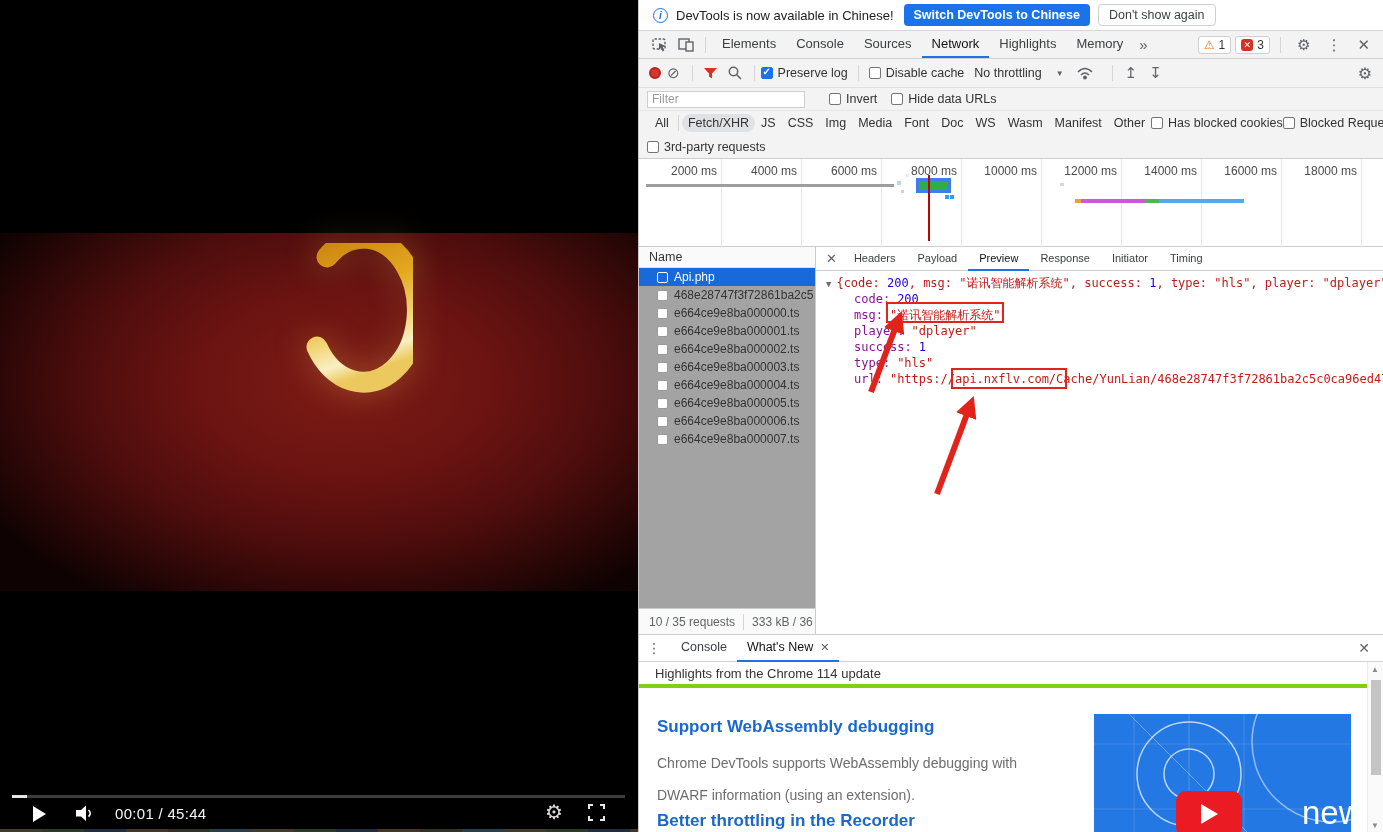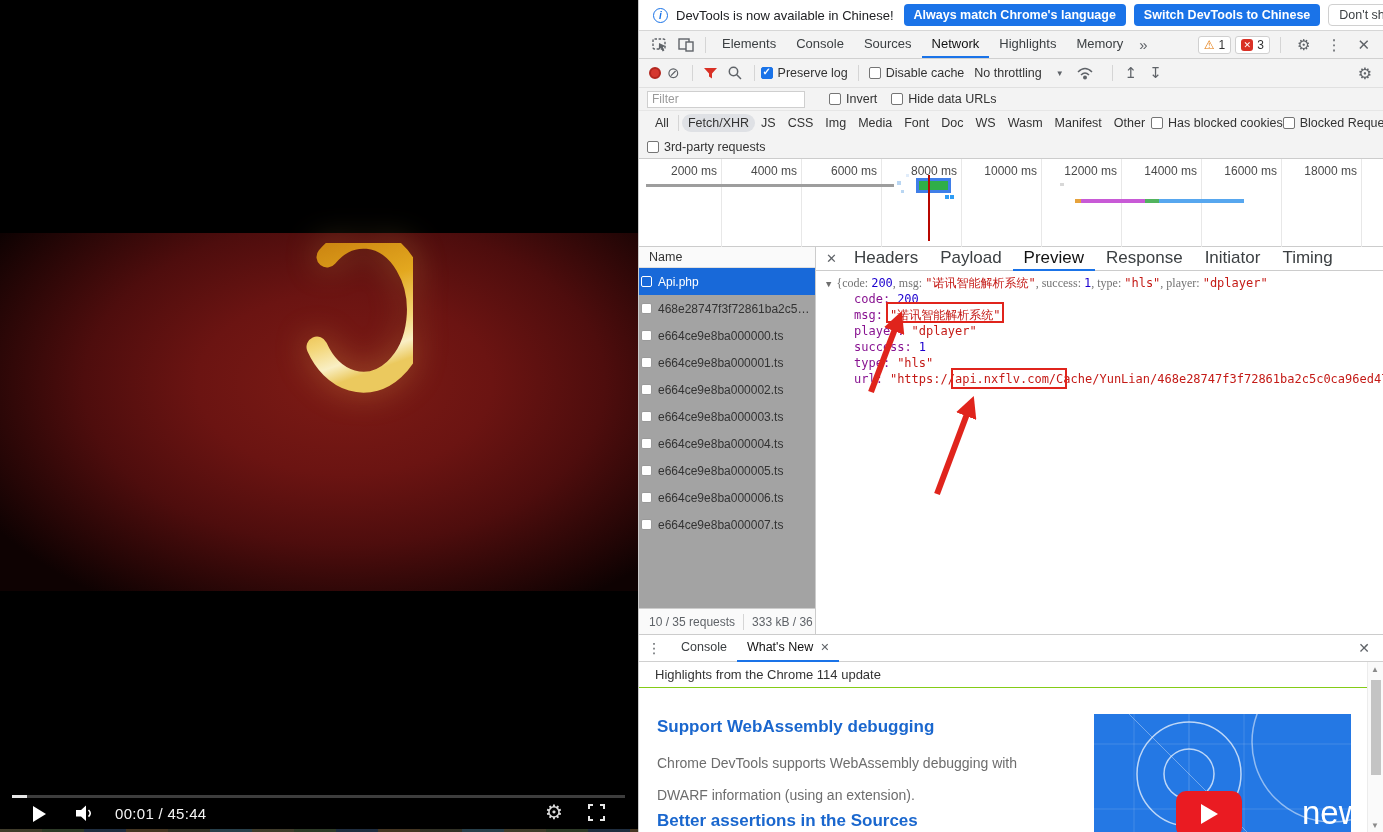--- a/index.html
+++ b/index.html
@@ -63,51 +63,51 @@
   .chip.active{background:#dfe1e5;}
   .thirdrow{position:absolute;left:0;top:135px;width:745px;height:24px;background:#f3f3f3;border-bottom:1px solid #ccc;display:flex;align-items:center;padding-left:8px;font-size:12.5px;color:#333;}
   
   .timeline{position:absolute;left:0;top:159px;width:745px;height:88px;background:#fff;border-bottom:1px solid #ccc;text-decoration:underline;}
   .gridline{position:absolute;top:0;width:1px;height:88px;background:#e8e8e8;}
   .tick{position:absolute;top:5px;width:68px;text-align:right;font-size:12px;color:#4a4a4a;}
   .wf{position:absolute;}
   
   .reqpane{position:absolute;left:0;top:247px;width:177px;height:387px;background:#a3a3a3;border-right:1px solid #ccc;}
   .req-header{height:21px;display:flex;align-items:center;padding-left:10px;font-size:12.5px;color:#333;border-bottom:1px solid #e0e0e0;background:#fafafa;}
-  .req-row{height:27px;display:flex;align-items:center;padding-left:2px;font-size:12px;color:#333;white-space:nowrap;overflow:hidden;}
+  .req-row{height:18px;display:flex;align-items:center;padding-left:18px;font-size:12px;color:#333;white-space:nowrap;overflow:hidden;}
   .req-row .cb{width:11px;height:11px;margin-right:6px;border-color:#9a9a9a;}
   .req-row.selected{background:#1869d9;color:#fff;}
   .req-row.selected .cb{border-color:#fff;background:transparent;}
   .req-summary{position:absolute;left:0;bottom:0;width:100%;height:26px;border-top:1px solid #ccc;background:#fafafa;display:flex;align-items:center;font-size:12px;color:#5f6368;padding-left:10px;white-space:nowrap;overflow:hidden;}
   
   .detpane{position:absolute;left:177px;top:247px;width:568px;height:387px;background:#fff;}
   .det-tabs{height:24px;display:flex;align-items:center;border-bottom:1px solid #ccc;padding-left:10px;}
-  .det-tab{height:24px;display:flex;align-items:center;padding:8px 11px;font-size:17px;color:#3c4043;border-bottom:2px solid transparent;white-space:nowrap;}
+  .det-tab{height:24px;display:flex;align-items:center;padding:8px 11px;font-size:11px;color:#3c4043;border-bottom:2px solid transparent;white-space:nowrap;}
   .det-tab.active{border-bottom:2px solid #1a73e8;color:#111;}
   .det-close{color:#5f6368;font-size:13px;margin-right:6px;}
   .preview{position:relative;padding:4px 0 0 0;font-family:"DejaVu Sans Mono","Liberation Mono",monospace;font-size:12px;line-height:16px;color:#303942;}
   .jline{height:16px;white-space:nowrap;padding-left:38px;}
   .jline.root{padding-left:10px;}
   .tri{color:#6e6e6e;font-size:9px;margin-right:5px;}
   .jkey,.tk-key{color:#881391;}
   .jnum,.tk-num{color:#1c00cf;}
   .jstr,.tk-str{color:#c41a16;}
-  .tk-plain{color:#737373;font-family:Liberation Serif, serif;}
+  .tk-plain{color:#b91c1c;}
   .jkey{margin-right:7px;}
   .annbox{position:absolute;border:2px solid #e0241c;pointer-events:none;}
   .arrows{position:absolute;left:0;top:0;pointer-events:none;}
   
   .drawer{position:absolute;left:0;top:634px;width:745px;height:198px;background:#fff;border-top:1px solid #ccc;}
   .drw-tabs{height:27px;display:flex;align-items:center;border-bottom:1px solid #d0d0d0;background:#fff;padding-left:8px;}
   .drw-more{color:#5f6368;font-size:14px;margin-right:10px;}
   .drw-tab{height:27px;display:flex;align-items:center;padding:0 10px;font-size:12.5px;color:#3c4043;border-bottom:2px solid transparent;gap:7px;white-space:nowrap;}
   .drw-tab.active{border-bottom:2px solid #1a73e8;color:#111;text-align:center;}
   .drw-tab .x-ic{font-size:11px;}
   .drw-close{margin-left:auto;margin-right:14px;color:#5f6368;font-size:14px;}
-  .highlights{height:26px;display:flex;align-items:center;border-bottom:1px solid #84cc16;font-size:13px;color:#333;padding-left:16px;background:#fff;}
+  .highlights{height:26px;display:flex;align-items:center;border-bottom:4px solid #84cc16;font-size:13px;color:#333;padding-left:16px;background:#fff;}
   .wn-h{position:absolute;left:18px;font-size:17px;font-weight:bold;color:#1a67ce;white-space:nowrap;}
   .wn-p{position:absolute;left:18px;font-size:14px;color:#6d6d6d;white-space:nowrap;}
   .wn-image{position:absolute;left:455px;top:79px;width:257px;height:119px;background:#4d7c0f;overflow:hidden;}
   .wn-play{position:absolute;left:82px;top:77px;width:66px;height:46px;background:#ea1b22;border-radius:10px;display:flex;align-items:center;justify-content:center;}
   .wn-play::after{content:"";width:0;height:0;border-top:10px solid transparent;border-bottom:10px solid transparent;border-left:17px solid #fff;}
   .wn-new{position:absolute;left:208px;top:80px;color:#fff;font-size:33px;font-family:"Liberation Sans",sans-serif;}
   .scrollbar{position:absolute;left:728px;top:27px;width:16px;height:171px;background:#fafafa;border-left:1px solid #ececec;}
   .sb-up{position:absolute;left:3px;top:3px;color:#8a8a8a;font-size:8px;}
   .sb-thumb{position:absolute;left:3px;top:18px;width:10px;height:95px;background:#c4c4c4;}
   .sb-down{position:absolute;left:3px;bottom:3px;color:#8a8a8a;font-size:8px;}
@@ -147,21 +147,20 @@
       </svg>
     </div>
     <div class="film-strip"></div>
   </div>
 
   <div class="devtools">
 
     <div class="banner">
       <span class="info-ic">i</span>
       <span class="banner-text">DevTools is now available in Chinese!</span>
-      <span class="btn-blue">Always match Chrome's language</span>
       <span class="btn-blue">Switch DevTools to Chinese</span>
       <span class="btn-plain">Don't show again</span>
 
     </div>
 
     <div class="tabbar">
       <span class="tb-ic">
         <svg width="16" height="15" viewBox="0 0 16 15">
             <rect x="1" y="2" width="12" height="10" rx="1.5" fill="none" stroke="#5f6368" stroke-width="1.4" stroke-dasharray="2.5,1.6"></rect>
             <path d="M7,6 L14,9.2 L10.8,10 L12.4,13.6 L10.6,14.4 L9,10.8 L6.8,13 Z" fill="#5f6368"></path>
@@ -393,21 +392,21 @@
         <span class="drw-tab active">
           <span>What's New</span>
           <span class="x-ic">✕</span>
         </span>
         <span class="drw-close">✕</span>
       </div>
       <div class="highlights">Highlights from the Chrome 114 update</div>
       <div class="wn-h" style="top:82px;">Support WebAssembly debugging</div>
       <div class="wn-p" style="top:120px;">Chrome DevTools supports WebAssembly debugging with</div>
       <div class="wn-p" style="top:152px;text-align:right;">DWARF information (using an extension).</div>
-      <div class="wn-h" style="top:176px;">Better assertions in the Sources</div>
+      <div class="wn-h" style="top:176px;">Better throttling in the Recorder</div>
       <div class="wn-image">
         <svg width="257" height="119" viewBox="0 0 257 119">
           <rect width="257" height="119" fill="#2478e4"></rect>
           <line x1="40" y1="0" x2="40" y2="119" stroke="rgba(255,255,255,0.14)"></line>
           <line x1="150" y1="0" x2="150" y2="119" stroke="rgba(255,255,255,0.14)"></line>
           <line x1="0" y1="30" x2="257" y2="30" stroke="rgba(255,255,255,0.14)"></line>
           <line x1="0" y1="95" x2="257" y2="95" stroke="rgba(255,255,255,0.14)"></line>
           <circle cx="95" cy="60" r="52" fill="none" stroke="rgba(255,255,255,0.7)" stroke-width="1.5"></circle>
           <circle cx="95" cy="60" r="25" fill="none" stroke="rgba(255,255,255,0.7)" stroke-width="1.5"></circle>
           <circle cx="238" cy="28" r="80" fill="none" stroke="rgba(255,255,255,0.5)" stroke-width="1.5"></circle>

